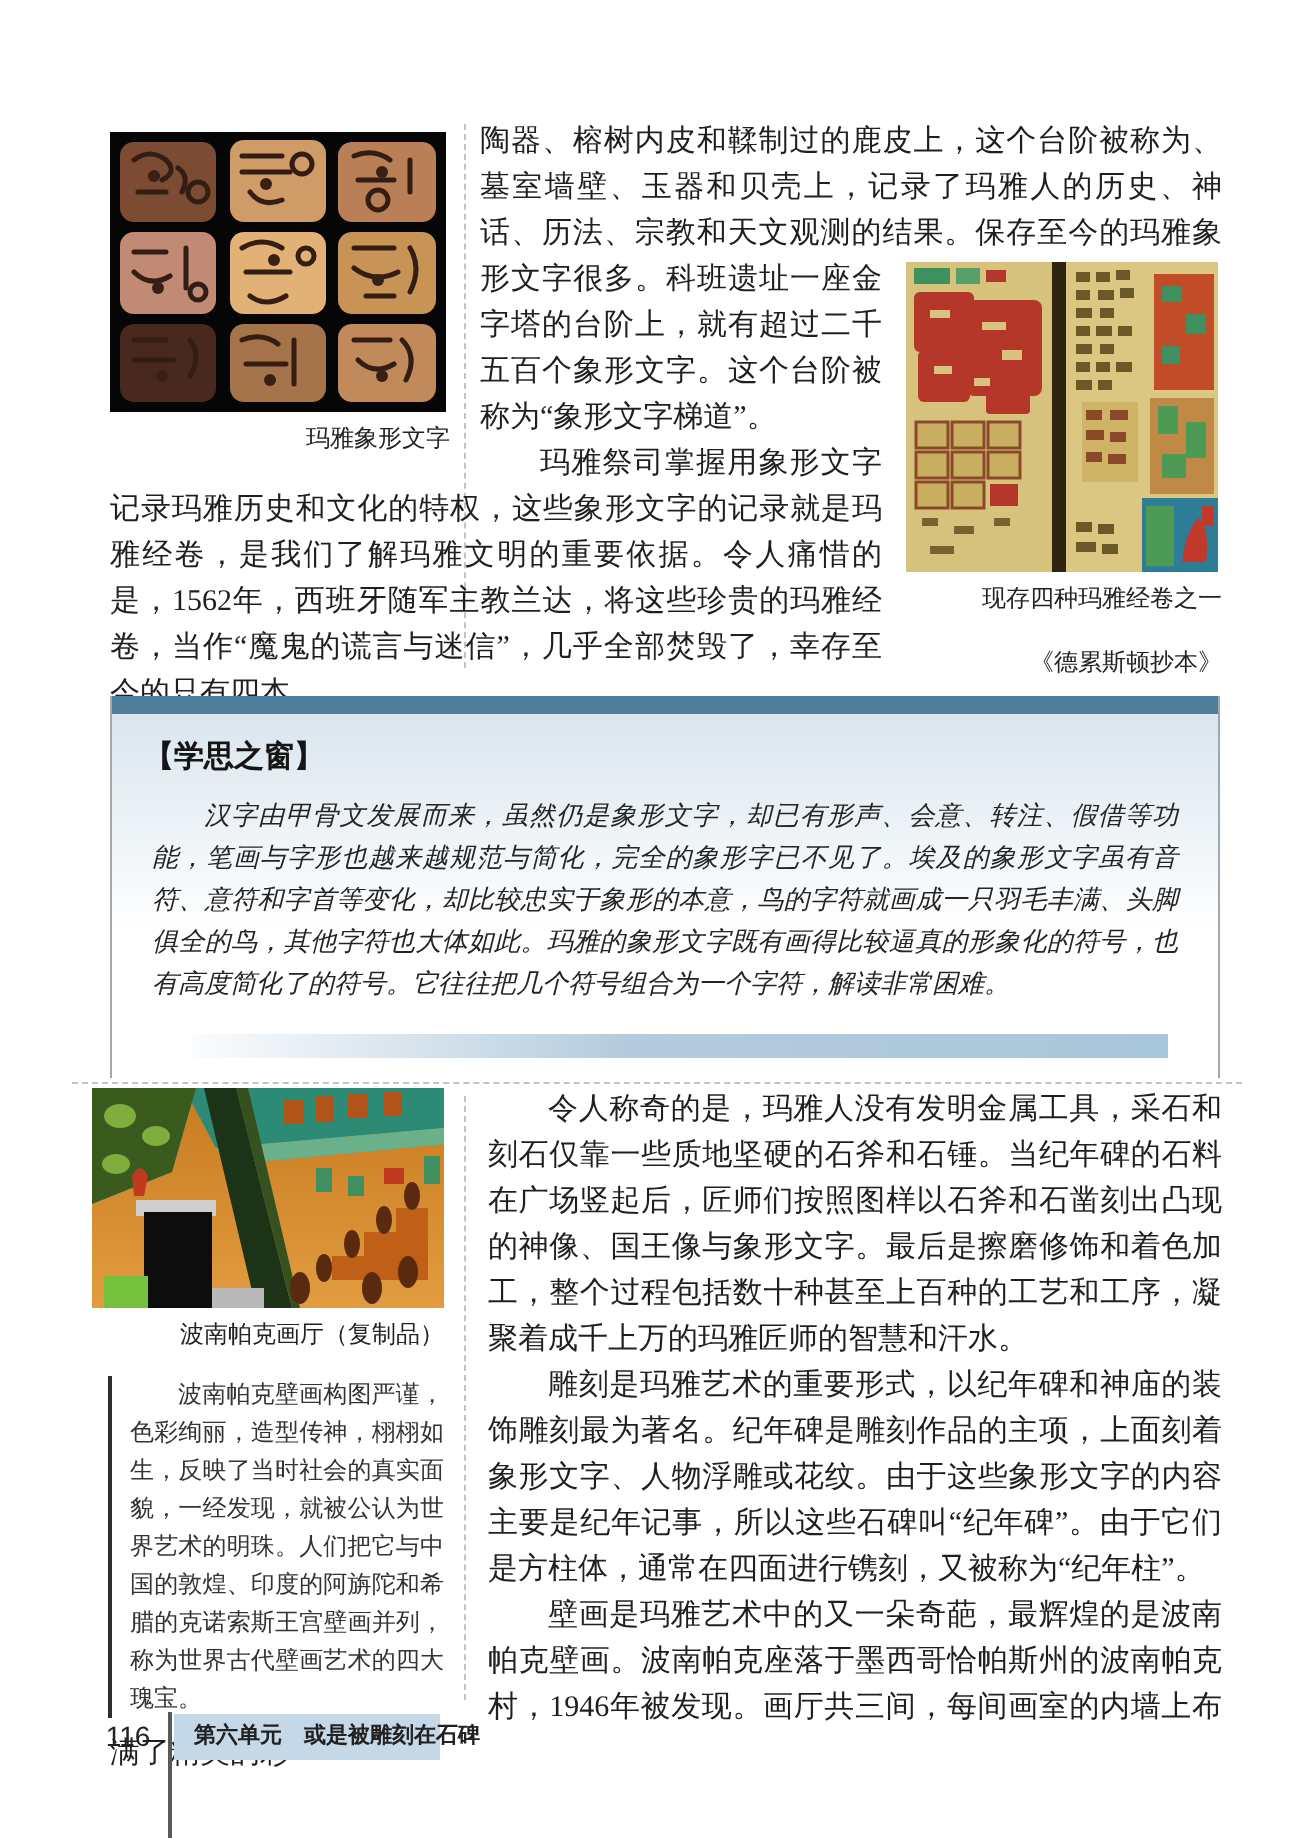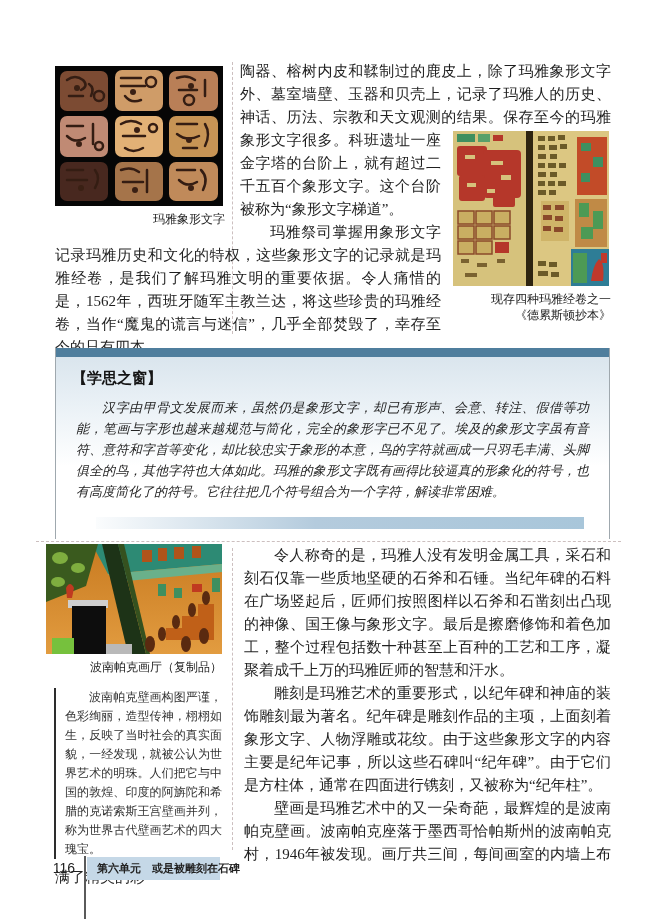--- a/index.html
+++ b/index.html
@@ -110,21 +110,21 @@
           <circle cx="82" cy="64" r="3"></circle>
             <circle cx="134" cy="74" r="3"></circle>
           <circle cx="26" cy="122" r="3"></circle>
             <circle cx="80" cy="124" r="3"></circle>
             <circle cx="136" cy="122" r="3"></circle>
         </g>
       </svg>
       <span class="fig-cap">玛雅象形文字</span>
     </div>
 
-    <p class="body-text"><span>陶器、榕树内皮和鞣制过的鹿皮上，除了玛雅象形文字外、墓室墙壁、玉器和贝壳上，记录了玛雅人的历史、神话、历法、宗教和天文观测的结果。保存至今的玛雅象形文字很多。科</span><span class="codex-fig">
+    <p class="body-text"><span>陶器、榕树内皮和鞣制过的鹿皮上，这个台阶被称为、墓室墙壁、玉器和贝壳上，记录了玛雅人的历史、神话、历法、宗教和天文观测的结果。保存至今的玛雅象形文字很多。科</span><span class="codex-fig">
           <svg class="codex-img" viewBox="0 0 156 155" xmlns="http://www.w3.org/2000/svg">
           <rect width="156" height="155" fill="#d9c67e"></rect>
           <rect x="0" y="0" width="73" height="155" fill="#d6c27c"></rect>
           <rect x="80" y="0" width="76" height="155" fill="#dcc782"></rect>
           <rect x="73" y="0" width="7" height="155" fill="#2e2410"></rect>
 
           <rect x="4" y="3" width="18" height="8" fill="#3f8f5f"></rect>
           <rect x="25" y="3" width="12" height="8" fill="#58a06a"></rect>
           <rect x="40" y="4" width="10" height="6" fill="#b5372a"></rect>
 
@@ -207,21 +207,21 @@
             <rect x="90" y="95" width="8" height="5"></rect>
               <rect x="101" y="96" width="9" height="5"></rect>
           </g>
 
           <rect x="118" y="118" width="38" height="37" fill="#2e7d96"></rect>
           <rect x="120" y="122" width="14" height="30" fill="#4d9a55"></rect>
           <path d="M138 150 q2 -16 8 -22 q6 4 4 22 z" fill="#c0392b"></path>
           <rect x="148" y="122" width="6" height="10" fill="#c0392b"></rect>
         </svg>
           <span class="fig-cap">现存四种玛雅经卷之一</span>
-          <span class="fig-cap" style="margin-top:0">《德累斯顿抄本》</span>
+          <span class="fig-cap" style="margin-top:16px">《德累斯顿抄本》</span>
         </span><span>班遗址一座金字塔的台阶上，就有超过二千五百个象形文字。这个台阶被称为“象形文字梯道”。</span></p>
 
     <p class="body-text indent">玛雅祭司掌握用象形文字记录玛雅历史和文化的特权，这些象形文字的记录就是玛雅经卷，是我们了解玛雅文明的重要依据。令人痛惜的是，1562年，西班牙随军主教兰达，将这些珍贵的玛雅经卷，当作“魔鬼的谎言与迷信”，几乎全部焚毁了，幸存至今的只有四本。</p>
   </div>
 
   <div class="study-box">
     <div class="box-topbar"></div>
     <div class="box-inner">
       <div class="box-title">【学思之窗】</div>
       <p class="box-body">汉字由甲骨文发展而来，虽然仍是象形文字，却已有形声、会意、转注、假借等功能，笔画与字形也越来越规范与简化，完全的象形字已不见了。埃及的象形文字虽有音符、意符和字首等变化，却比较忠实于象形的本意，鸟的字符就画成一只羽毛丰满、头脚俱全的鸟，其他字符也大体如此。玛雅的象形文字既有画得比较逼真的形象化的符号，也有高度简化了的符号。它往往把几个符号组合为一个字符，解读非常困难。</p>

